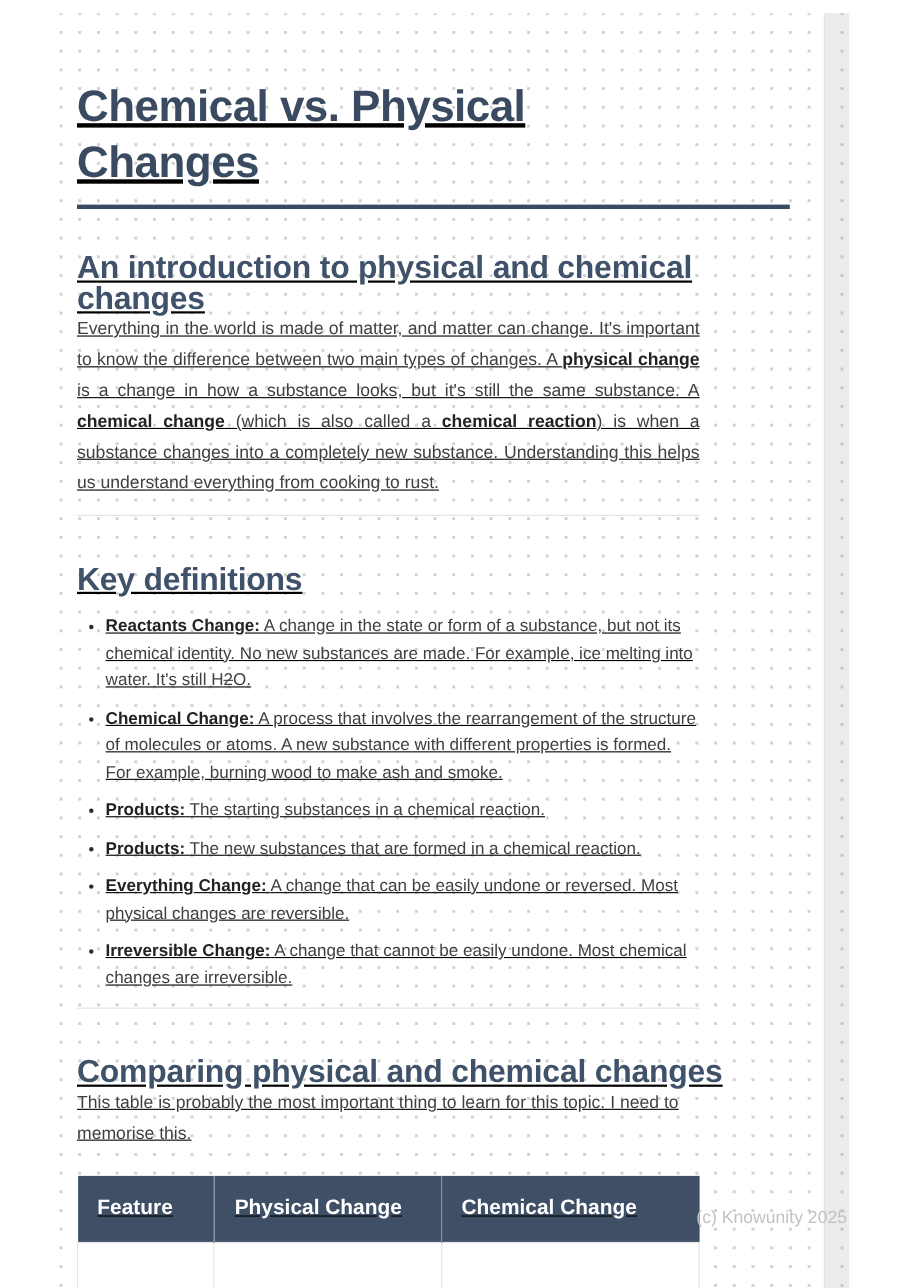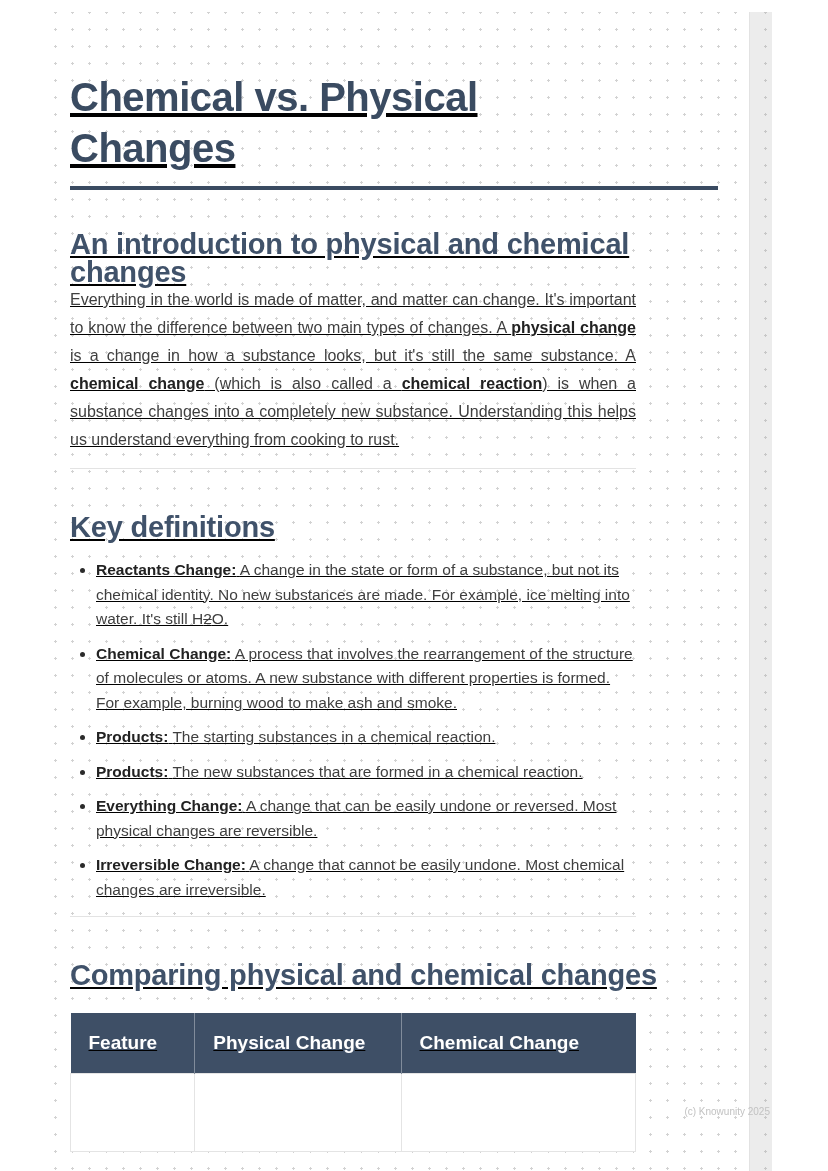--- a/index.html
+++ b/index.html
@@ -127,21 +127,21 @@
   table.compare td {
     background: #ffffff;
     border: 1px solid #e4e4e4;
     height: 78px;
   }
 
   .watermark {
     position: absolute;
     right: 58px;
     bottom: 54px;
-    font-size: 10px;
+    font-size: 16px;
     color: #c2c2c2;
     z-index: 2;
   }
 </style>
 </head>
 <body>
 
 <div class="screen">
   <div class="paper">
     <div class="edge-strip"></div>
@@ -180,20 +180,21 @@
         </li>
         <li>
           <strong class="term">Irreversible Change:</strong>
           <span class="rich"><span>A change that cannot be easily undone. Most chemical changes are irreversible.</span></span>
         </li>
       </ul>
 
       <hr class="divider">
 
       <h2 class="section-heading mt-28">Comparing physical and chemical changes</h2>
+      <p class="body">This table is probably the most important thing to learn for this topic. I need to memorise this.</p>
 
       <table class="compare">
         <thead>
           <tr>
             <th class="col-feature">Feature</th>
             <th class="col-physical">Physical Change</th>
             <th class="col-chemical">Chemical Change</th>
           </tr>
         </thead>
         <tbody>

